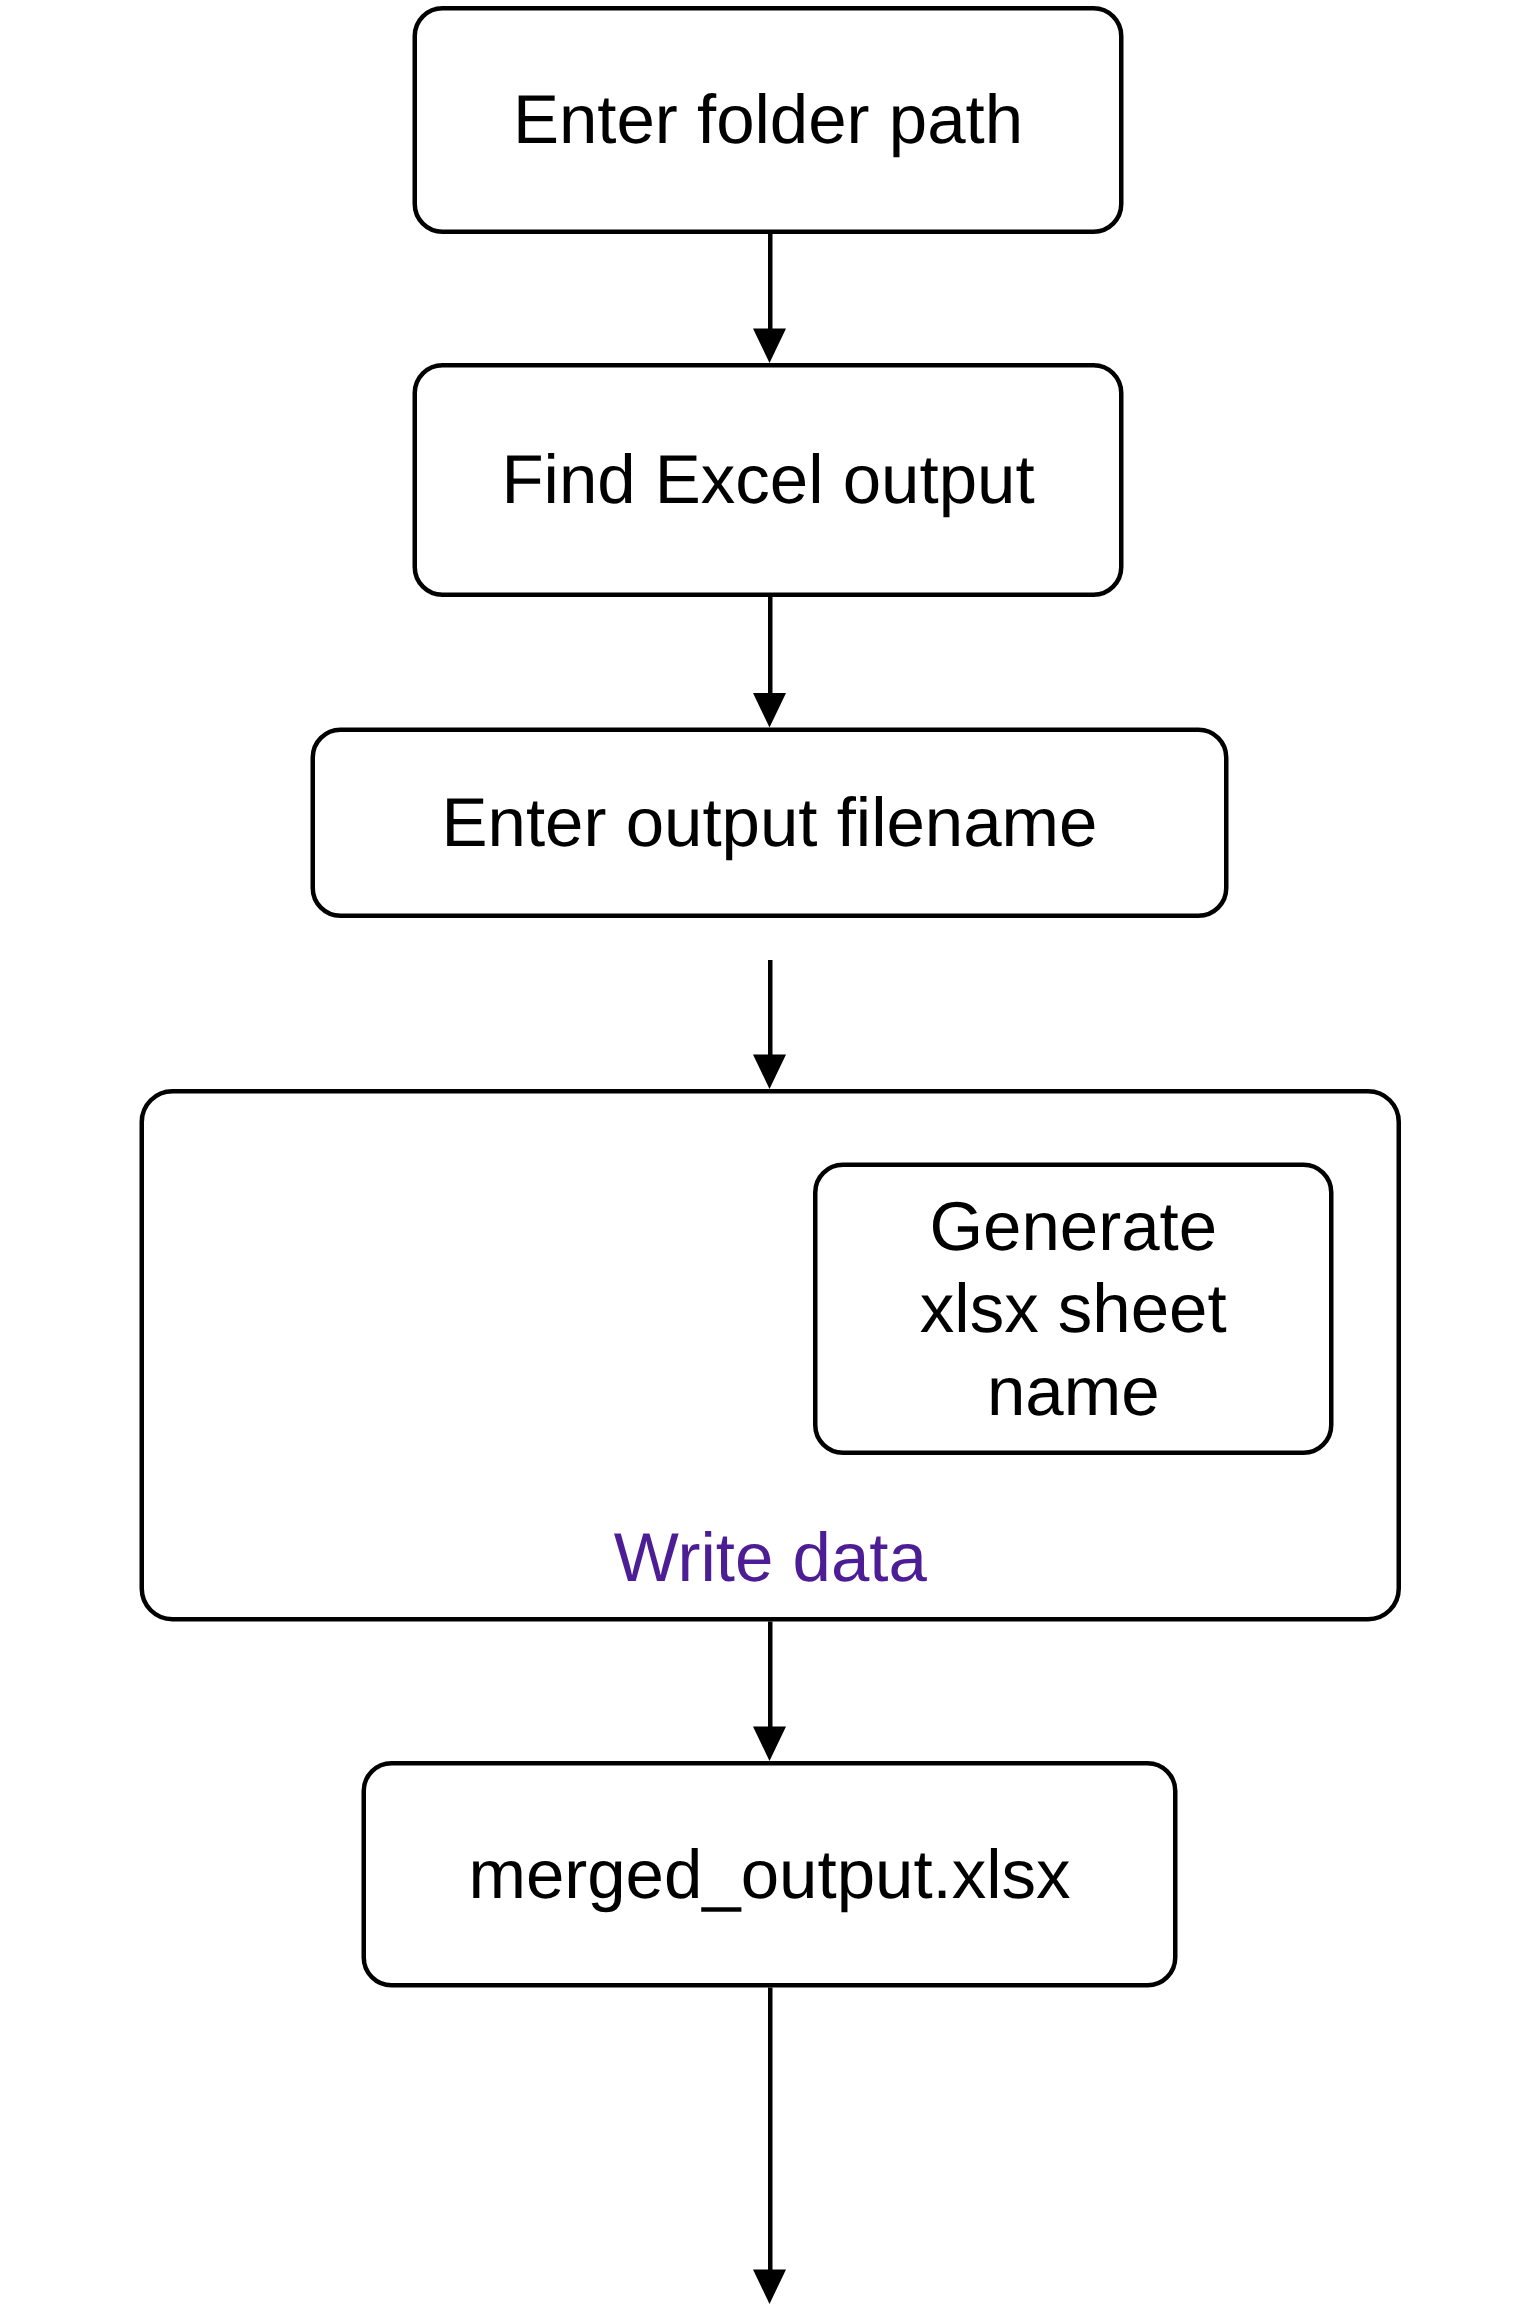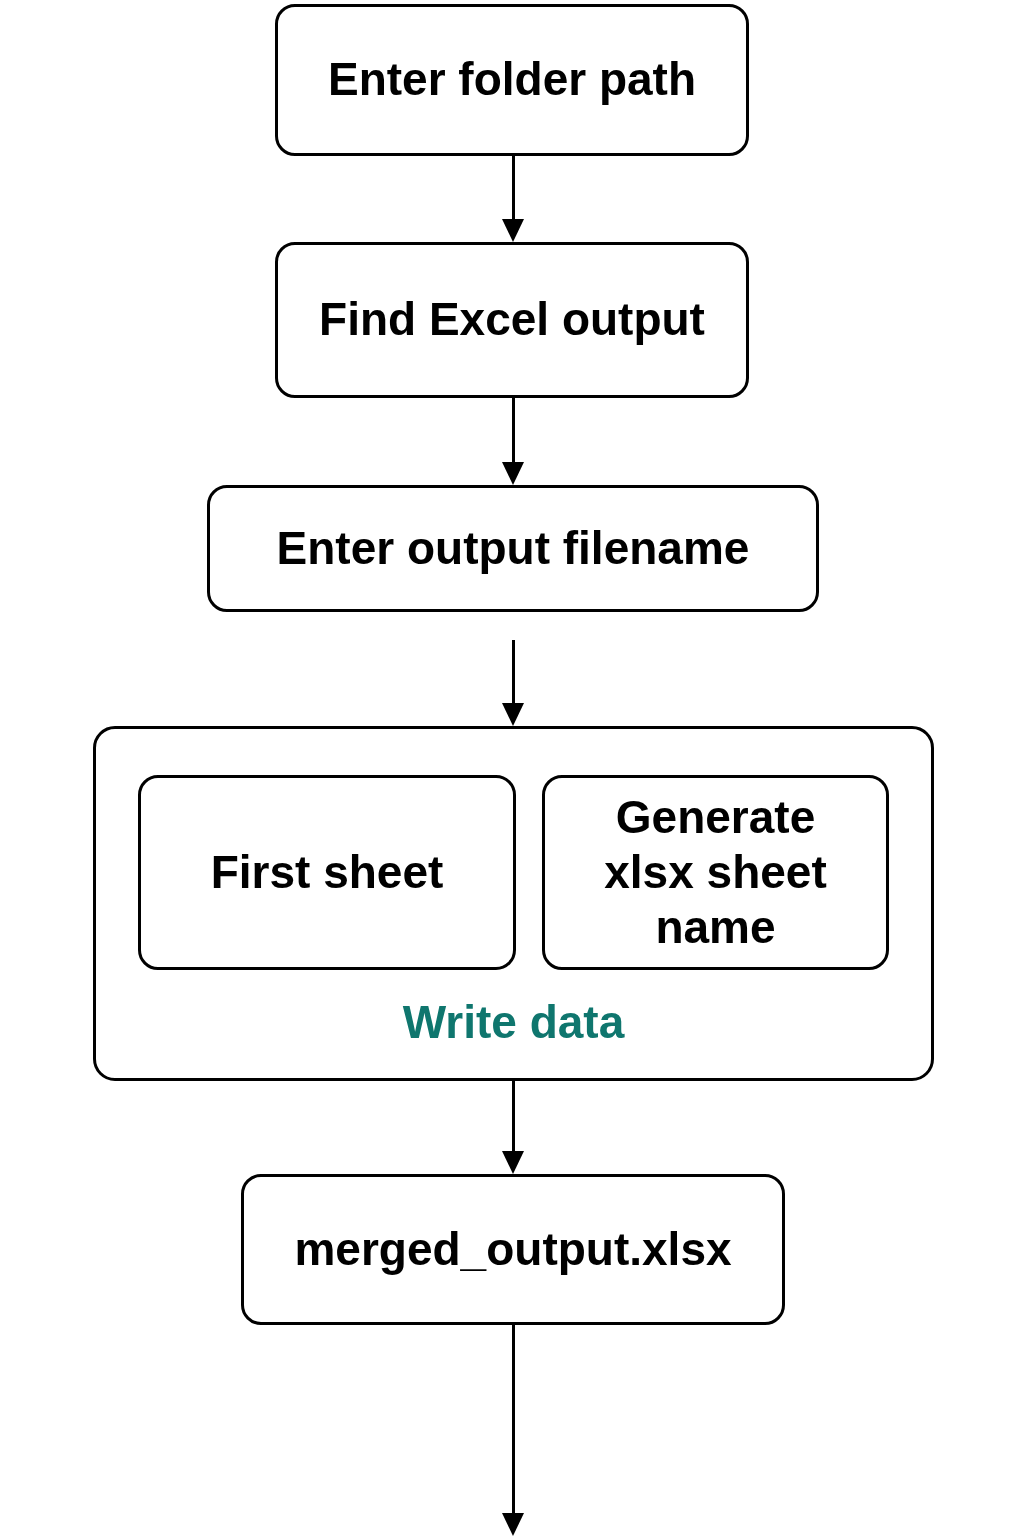--- a/index.html
+++ b/index.html
@@ -6,21 +6,20 @@
   html, body { background: #ffffff; }
   body { font-family: "Liberation Sans", sans-serif; }
 
   .canvas {
     position: relative;
     width: 1024px;
     height: 1536px;
     background: #ffffff;
     overflow: hidden;
     color: #000000;
-    font-weight: bold;
   }
 
   .node {
     position: absolute;
     border: 3.5px solid #000000;
     border-radius: 20px;
     background: #ffffff;
     display: flex;
     align-items: center;
     justify-content: center;
@@ -37,21 +36,22 @@
     background: #ffffff;
   }
 
   .group-label {
     position: absolute;
     left: 0;
     right: 0;
     text-align: center;
     font-size: 46px;
     line-height: 1.2;
-    color: #0f766e;
+    color: #4c1d95;
+    margin-top: 16px;
   }
 
   .arrow {
     position: absolute;
     width: 26px;
     display: flex;
     flex-direction: column;
     align-items: center;
   }
   .arrow .line { width: 3px; flex: 1; background: #000000; }
@@ -105,23 +105,20 @@
   <div class="node" id="node-enter-output-filename">
     <span class="wrap">Enter output filename</span>
   </div>
 
   <div class="arrow" id="edge-3">
     <div class="line"></div>
     <div class="head"></div>
   </div>
 
   <div class="group" id="group-write-data">
-    <div class="node" id="node-first-sheet">
-      <span class="wrap">First sheet</span>
-    </div>
     <div class="node" id="node-generate-safe-sheet-name">
       <span class="wrap">Generate xlsx sheet name</span>
     </div>
     <div class="group-label" id="label-write-data">Write data</div>
   </div>
 
   <div class="arrow" id="edge-4">
     <div class="line"></div>
     <div class="head"></div>
   </div>

